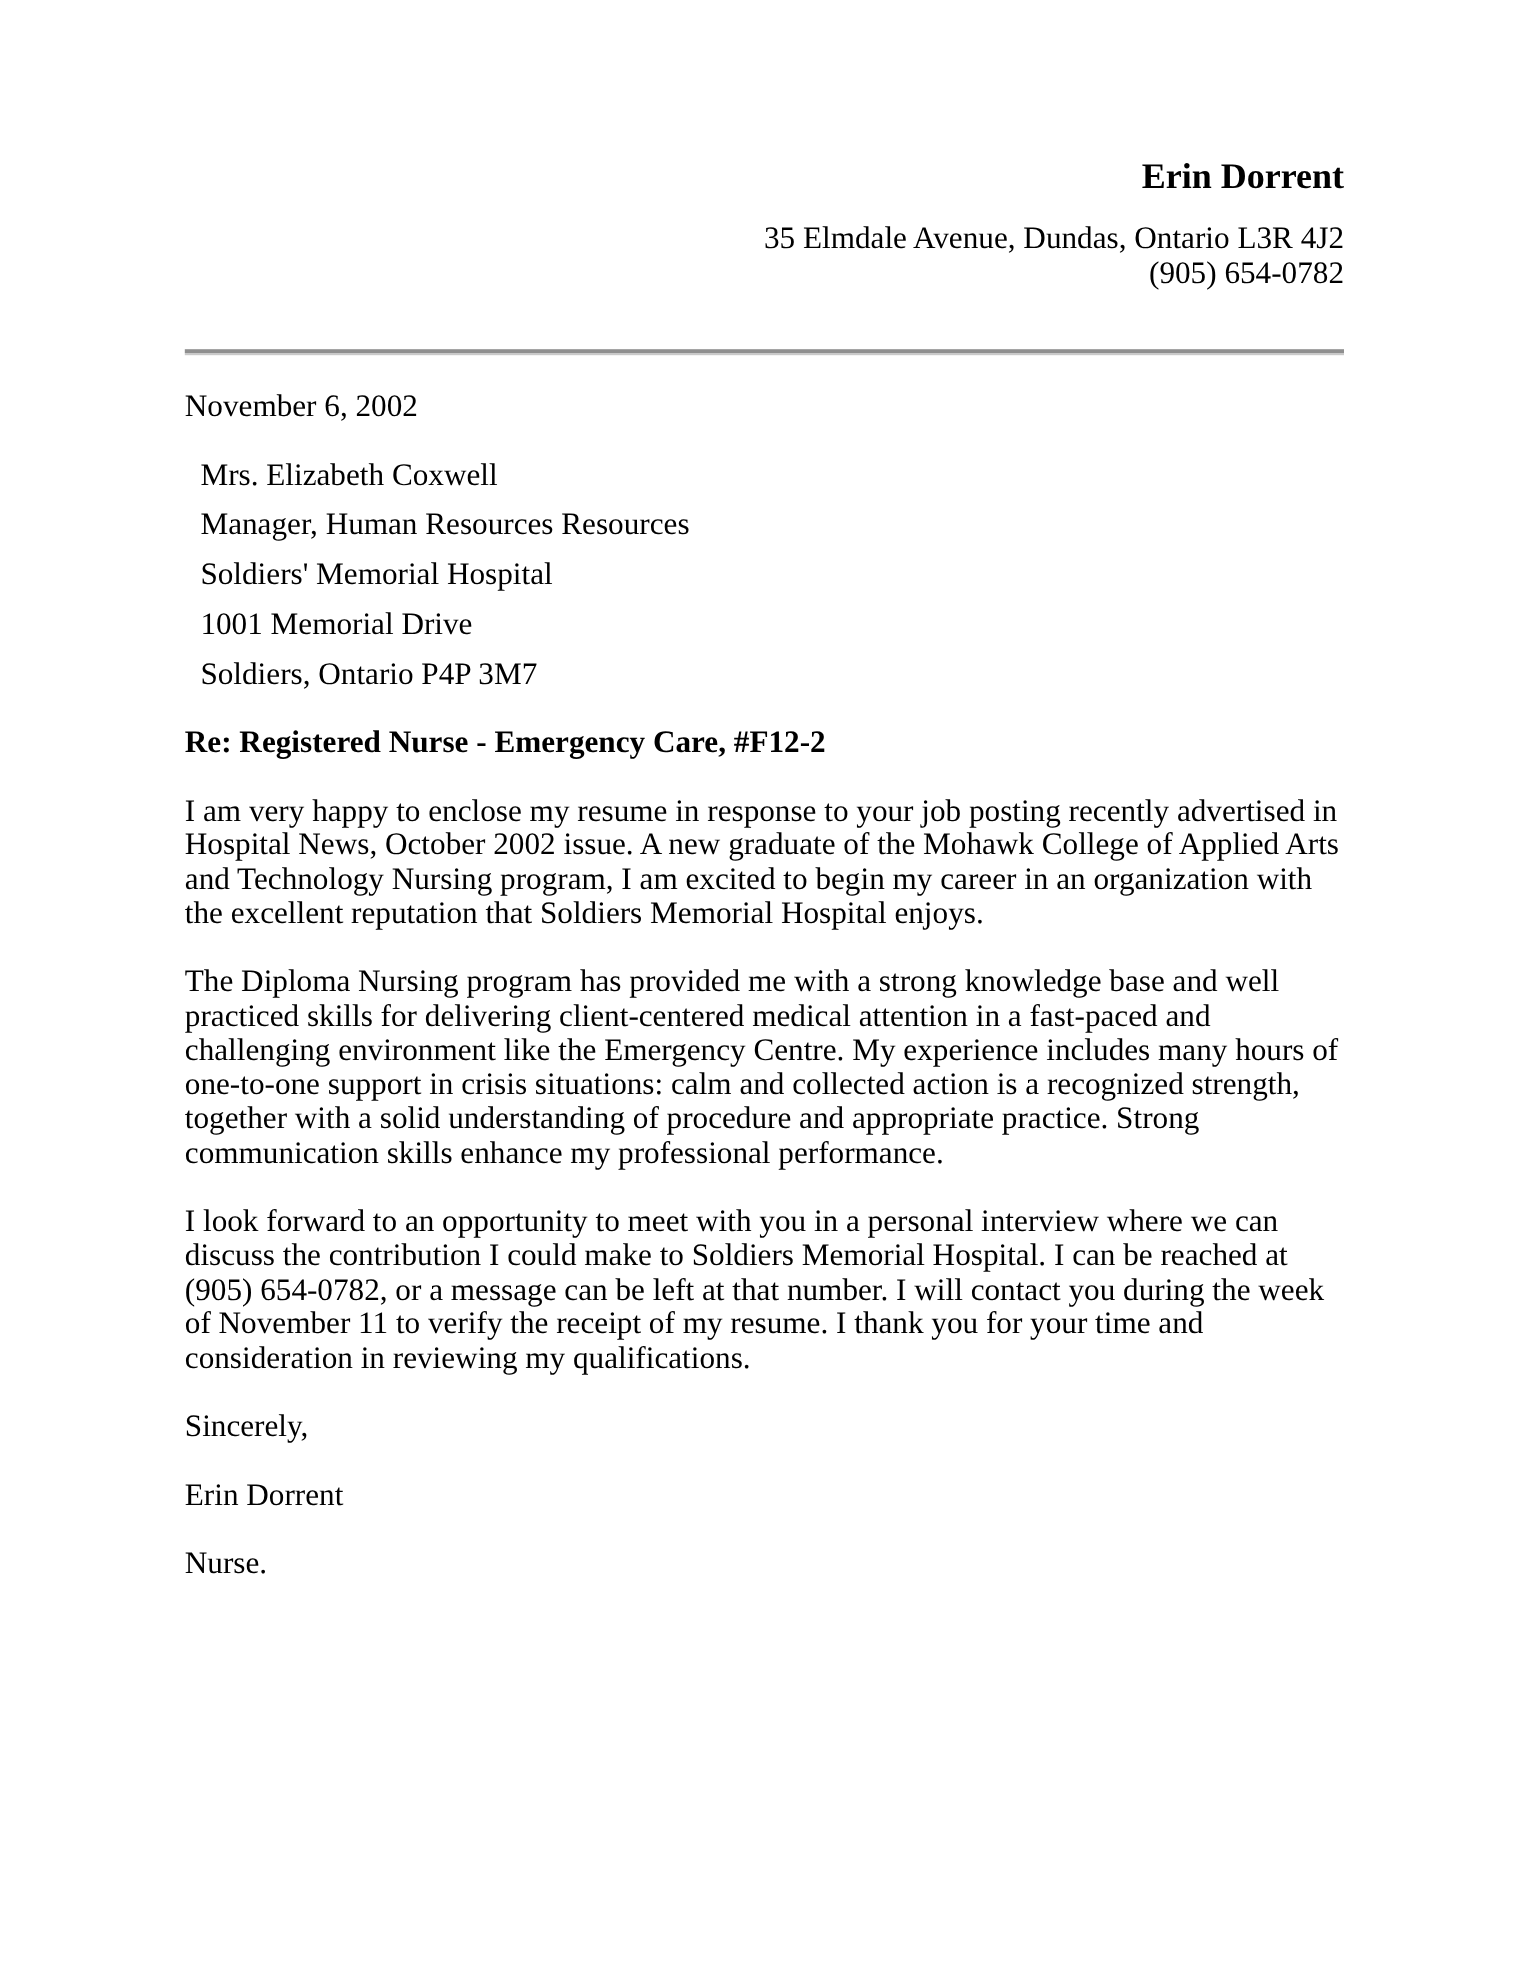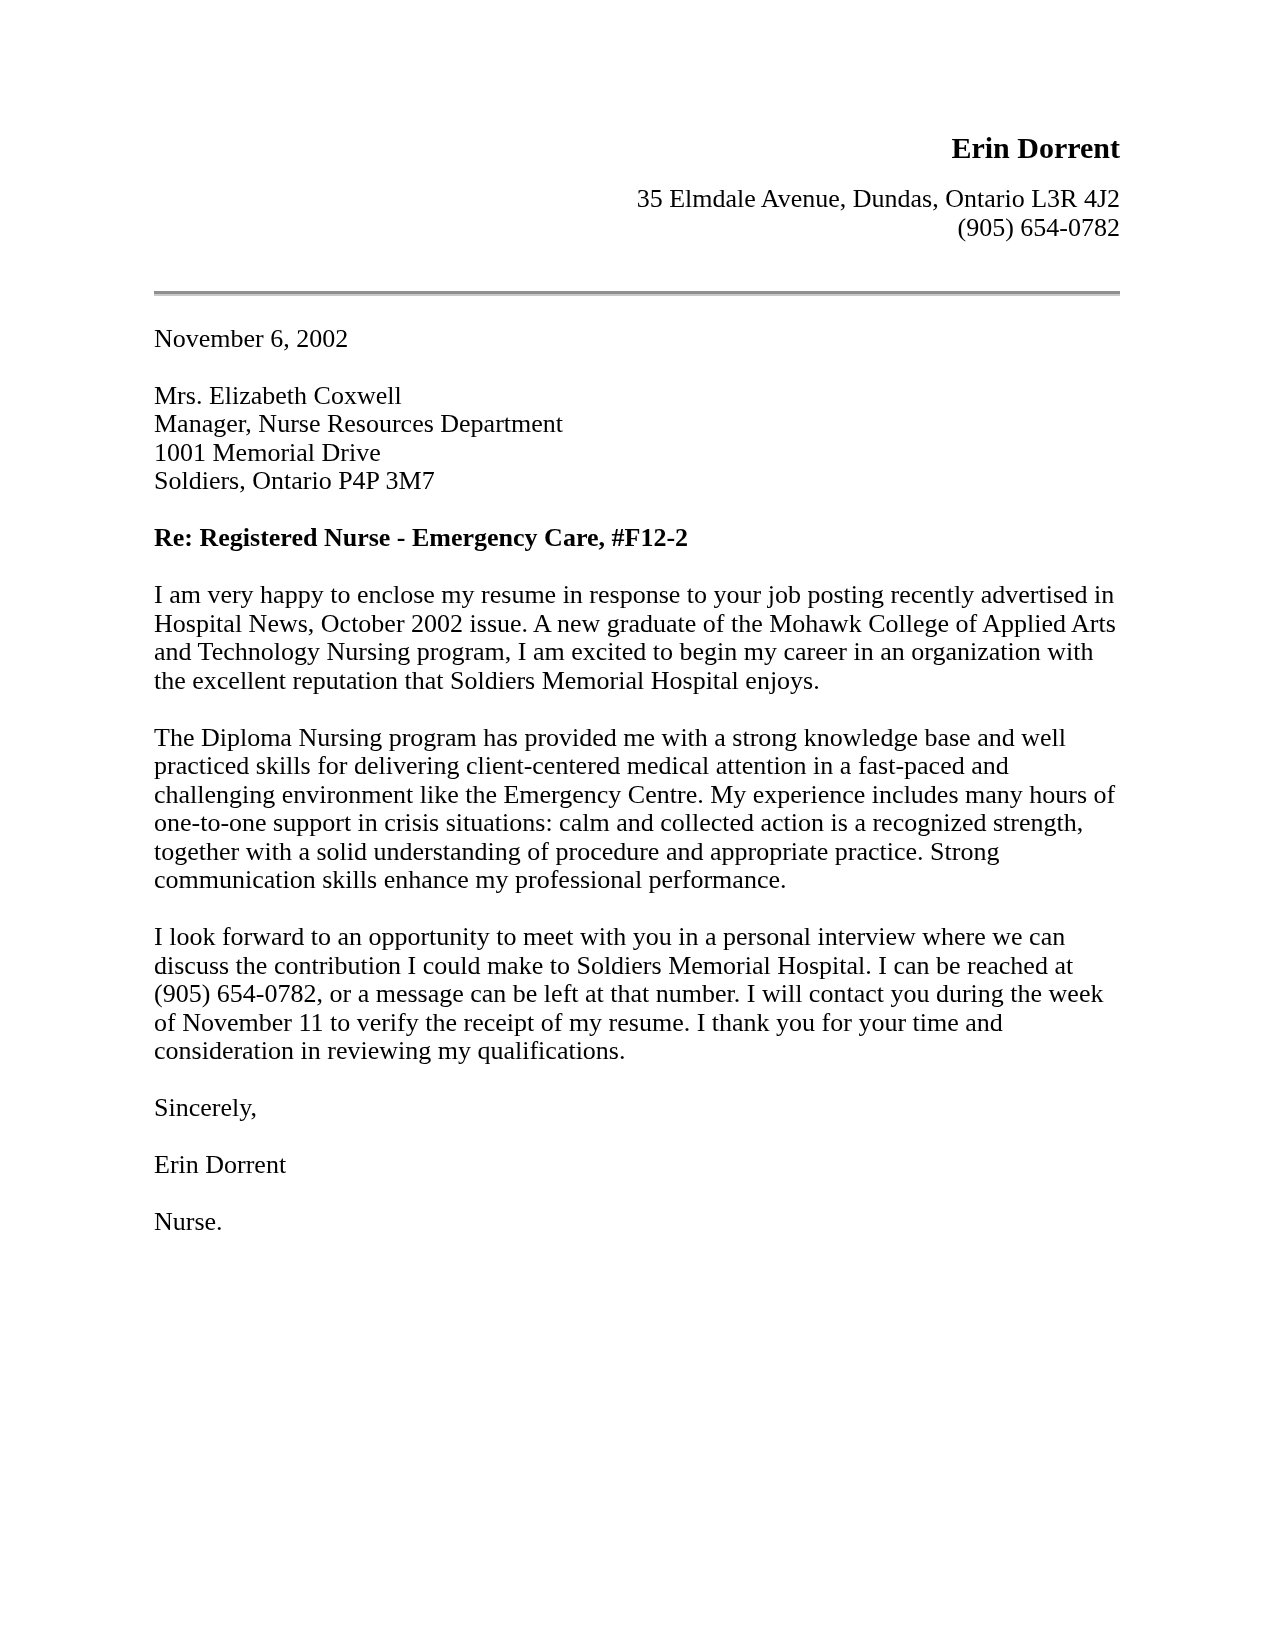--- a/index.html
+++ b/index.html
@@ -42,41 +42,42 @@
   .line-block {
     margin: 28.5px 0 0 0;
   }
   .page p {
     margin: 28.5px 0 0 0;
   }
   .subject {
     font-weight: bold;
   }
   .recipient div {
-    margin: 0;
+    margin: 13px;
   }
 </style>
 </head>
 <body>
 
 <div class="page">
 
   <div class="sender">
     <div class="sender-name">Erin Dorrent</div>
     <div class="sender-address">35 Elmdale Avenue, Dundas, Ontario L3R 4J2</div>
     <div class="sender-phone">(905) 654-0782</div>
   </div>
 
   <div class="divider"></div>
 
   <div class="line-block date">November 6, 2002</div>
 
   <div class="line-block recipient">
     <div>Mrs. Elizabeth Coxwell</div>
-    <div>Manager, Nurse Resources Department</div>
+    <div>Manager, Human Resources Resources</div>
+    <div>Soldiers' Memorial Hospital</div>
     <div>1001 Memorial Drive</div>
     <div>Soldiers, Ontario P4P 3M7</div>
   </div>
 
 
   <div class="line-block subject">Re: Registered Nurse - Emergency Care, #F12-2</div>
 
   <p>I am very happy to enclose my resume in response to your job posting recently advertised in Hospital News, October 2002 issue. A new graduate of the Mohawk College of Applied Arts and Technology Nursing program, I am excited to begin my career in an organization with the excellent reputation that Soldiers Memorial Hospital enjoys.</p>
   <p>The Diploma Nursing program has provided me with a strong knowledge base and well practiced skills for delivering client-centered medical attention in a fast-paced and challenging environment like the Emergency Centre. My experience includes many hours of one-to-one support in crisis situations: calm and collected action is a recognized strength, together with a solid understanding of procedure and appropriate practice. Strong communication skills enhance my professional performance.</p>
   <p>I look forward to an opportunity to meet with you in a personal interview where we can discuss the contribution I could make to Soldiers Memorial Hospital. I can be reached at (905) 654-0782, or a message can be left at that number. I will contact you during the week of November 11 to verify the receipt of my resume. I thank you for your time and consideration in reviewing my qualifications.</p>

